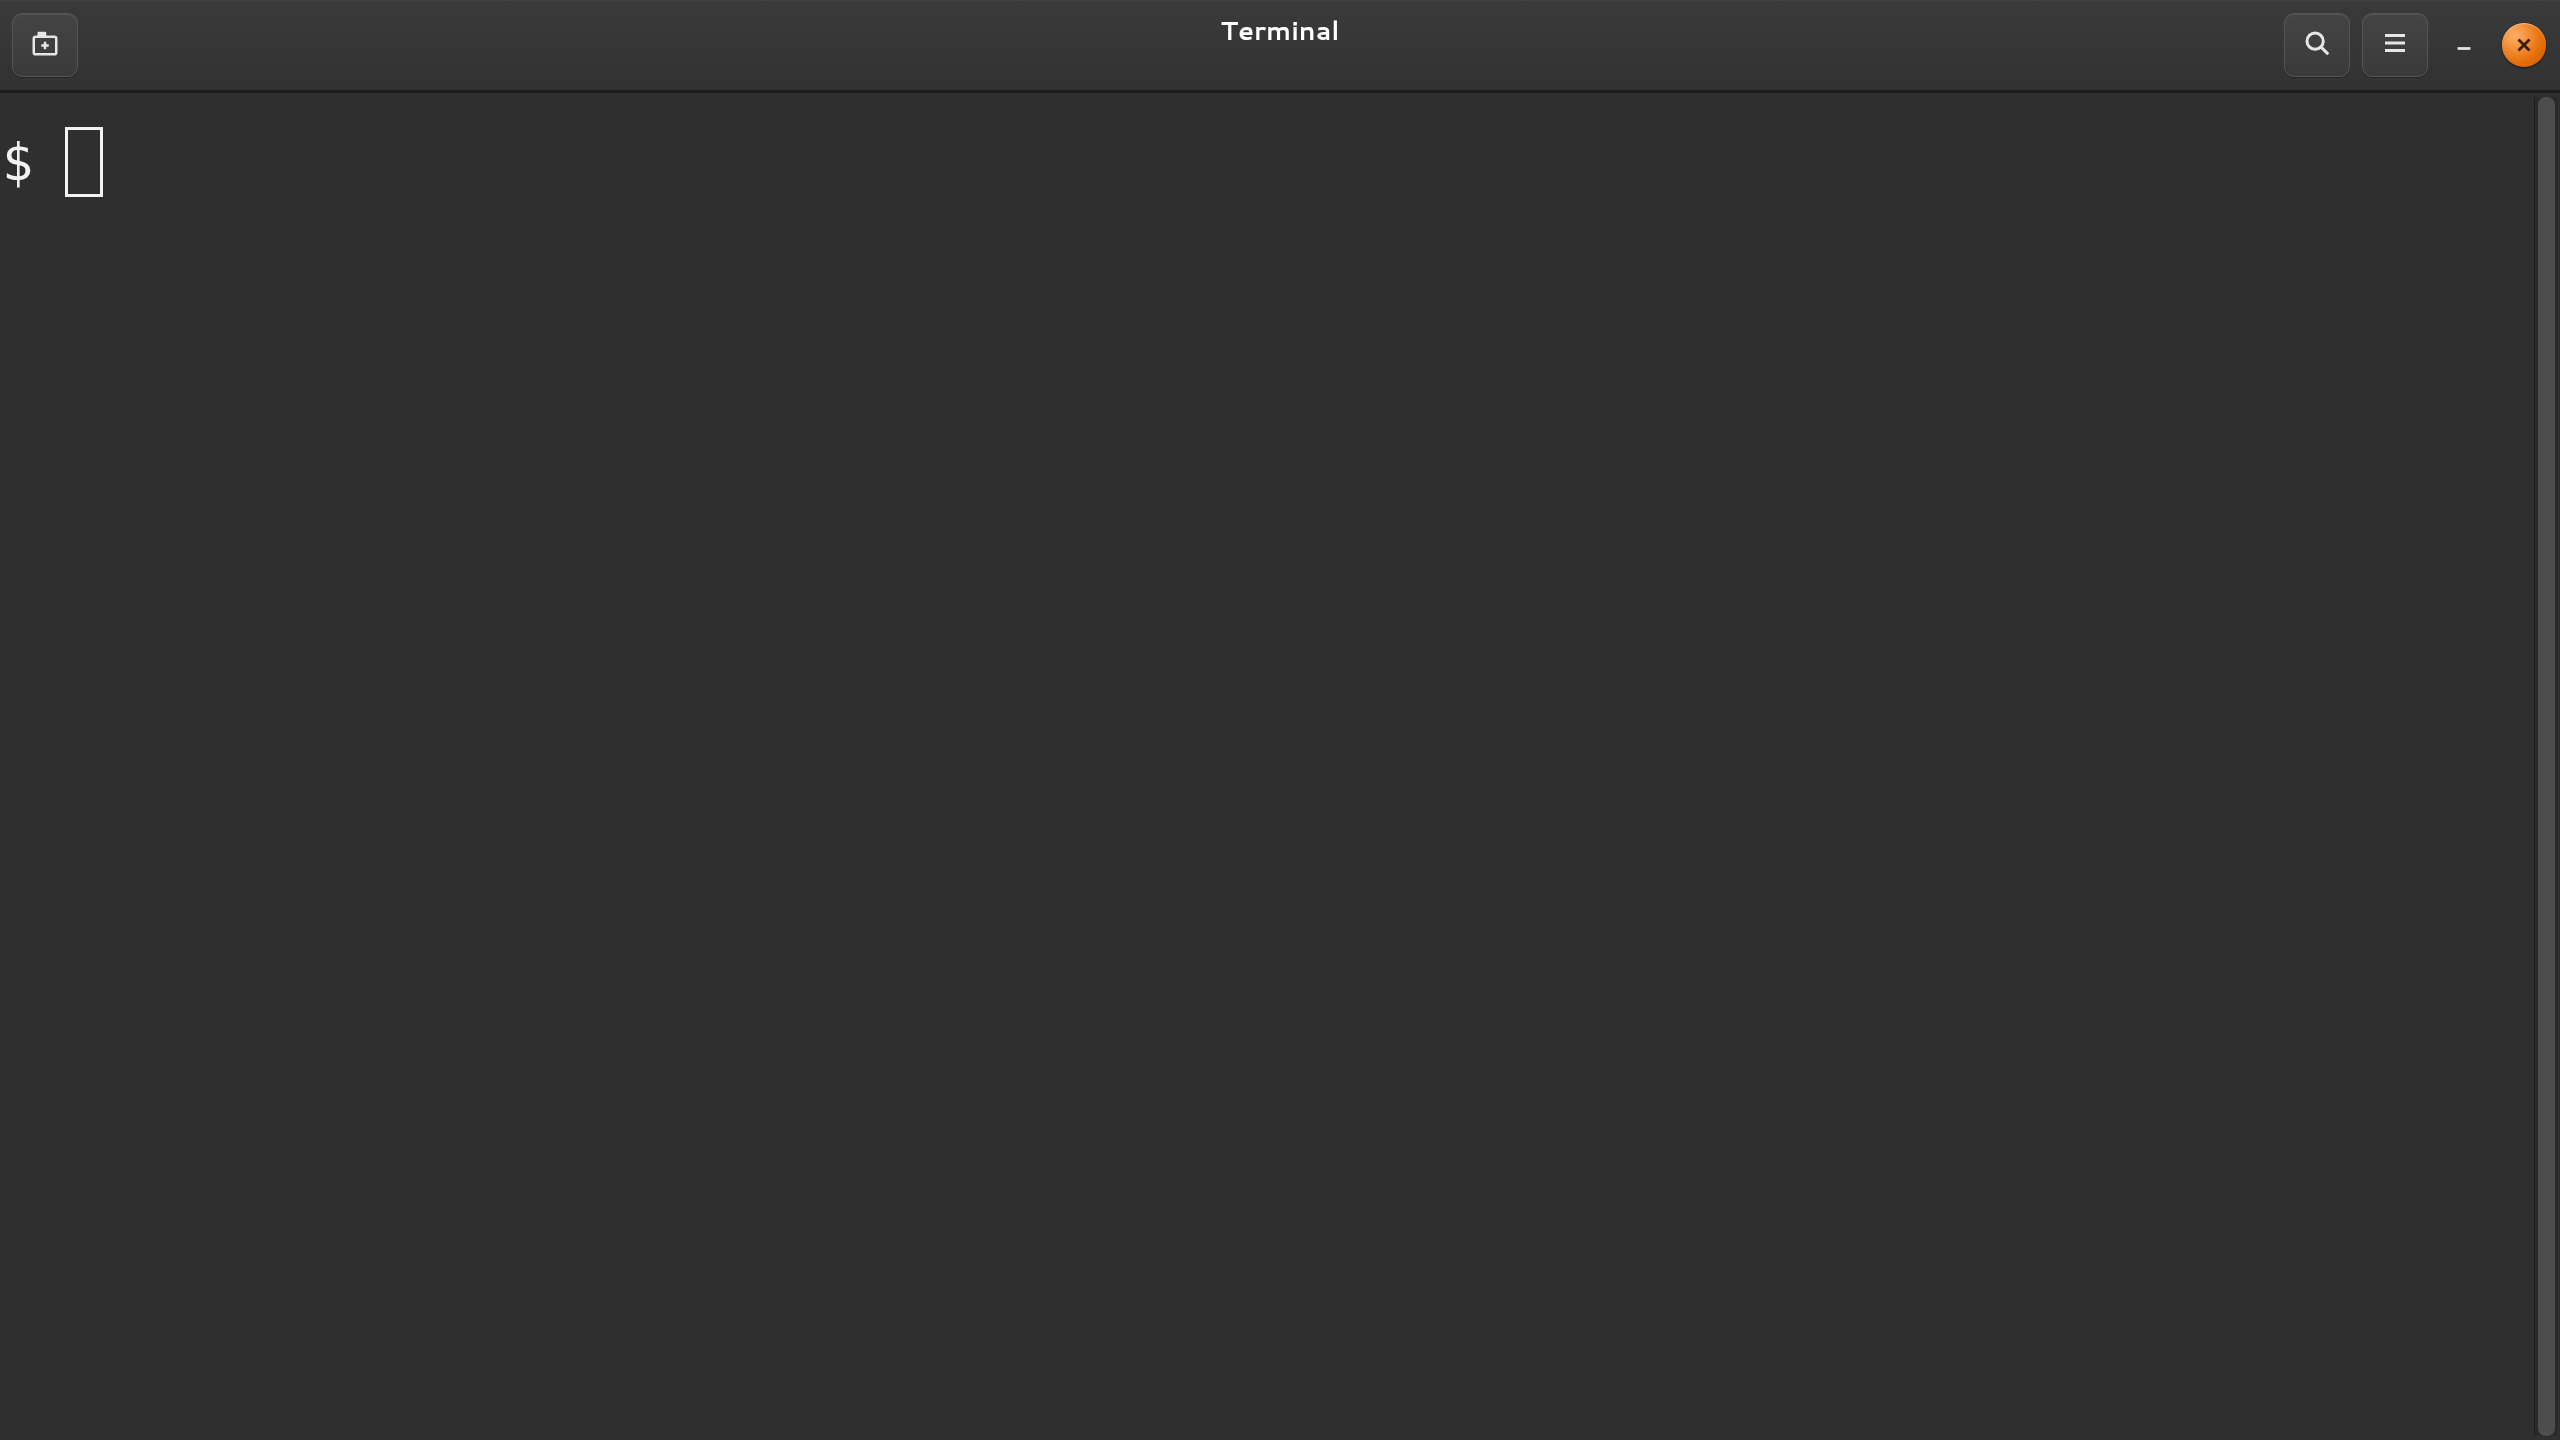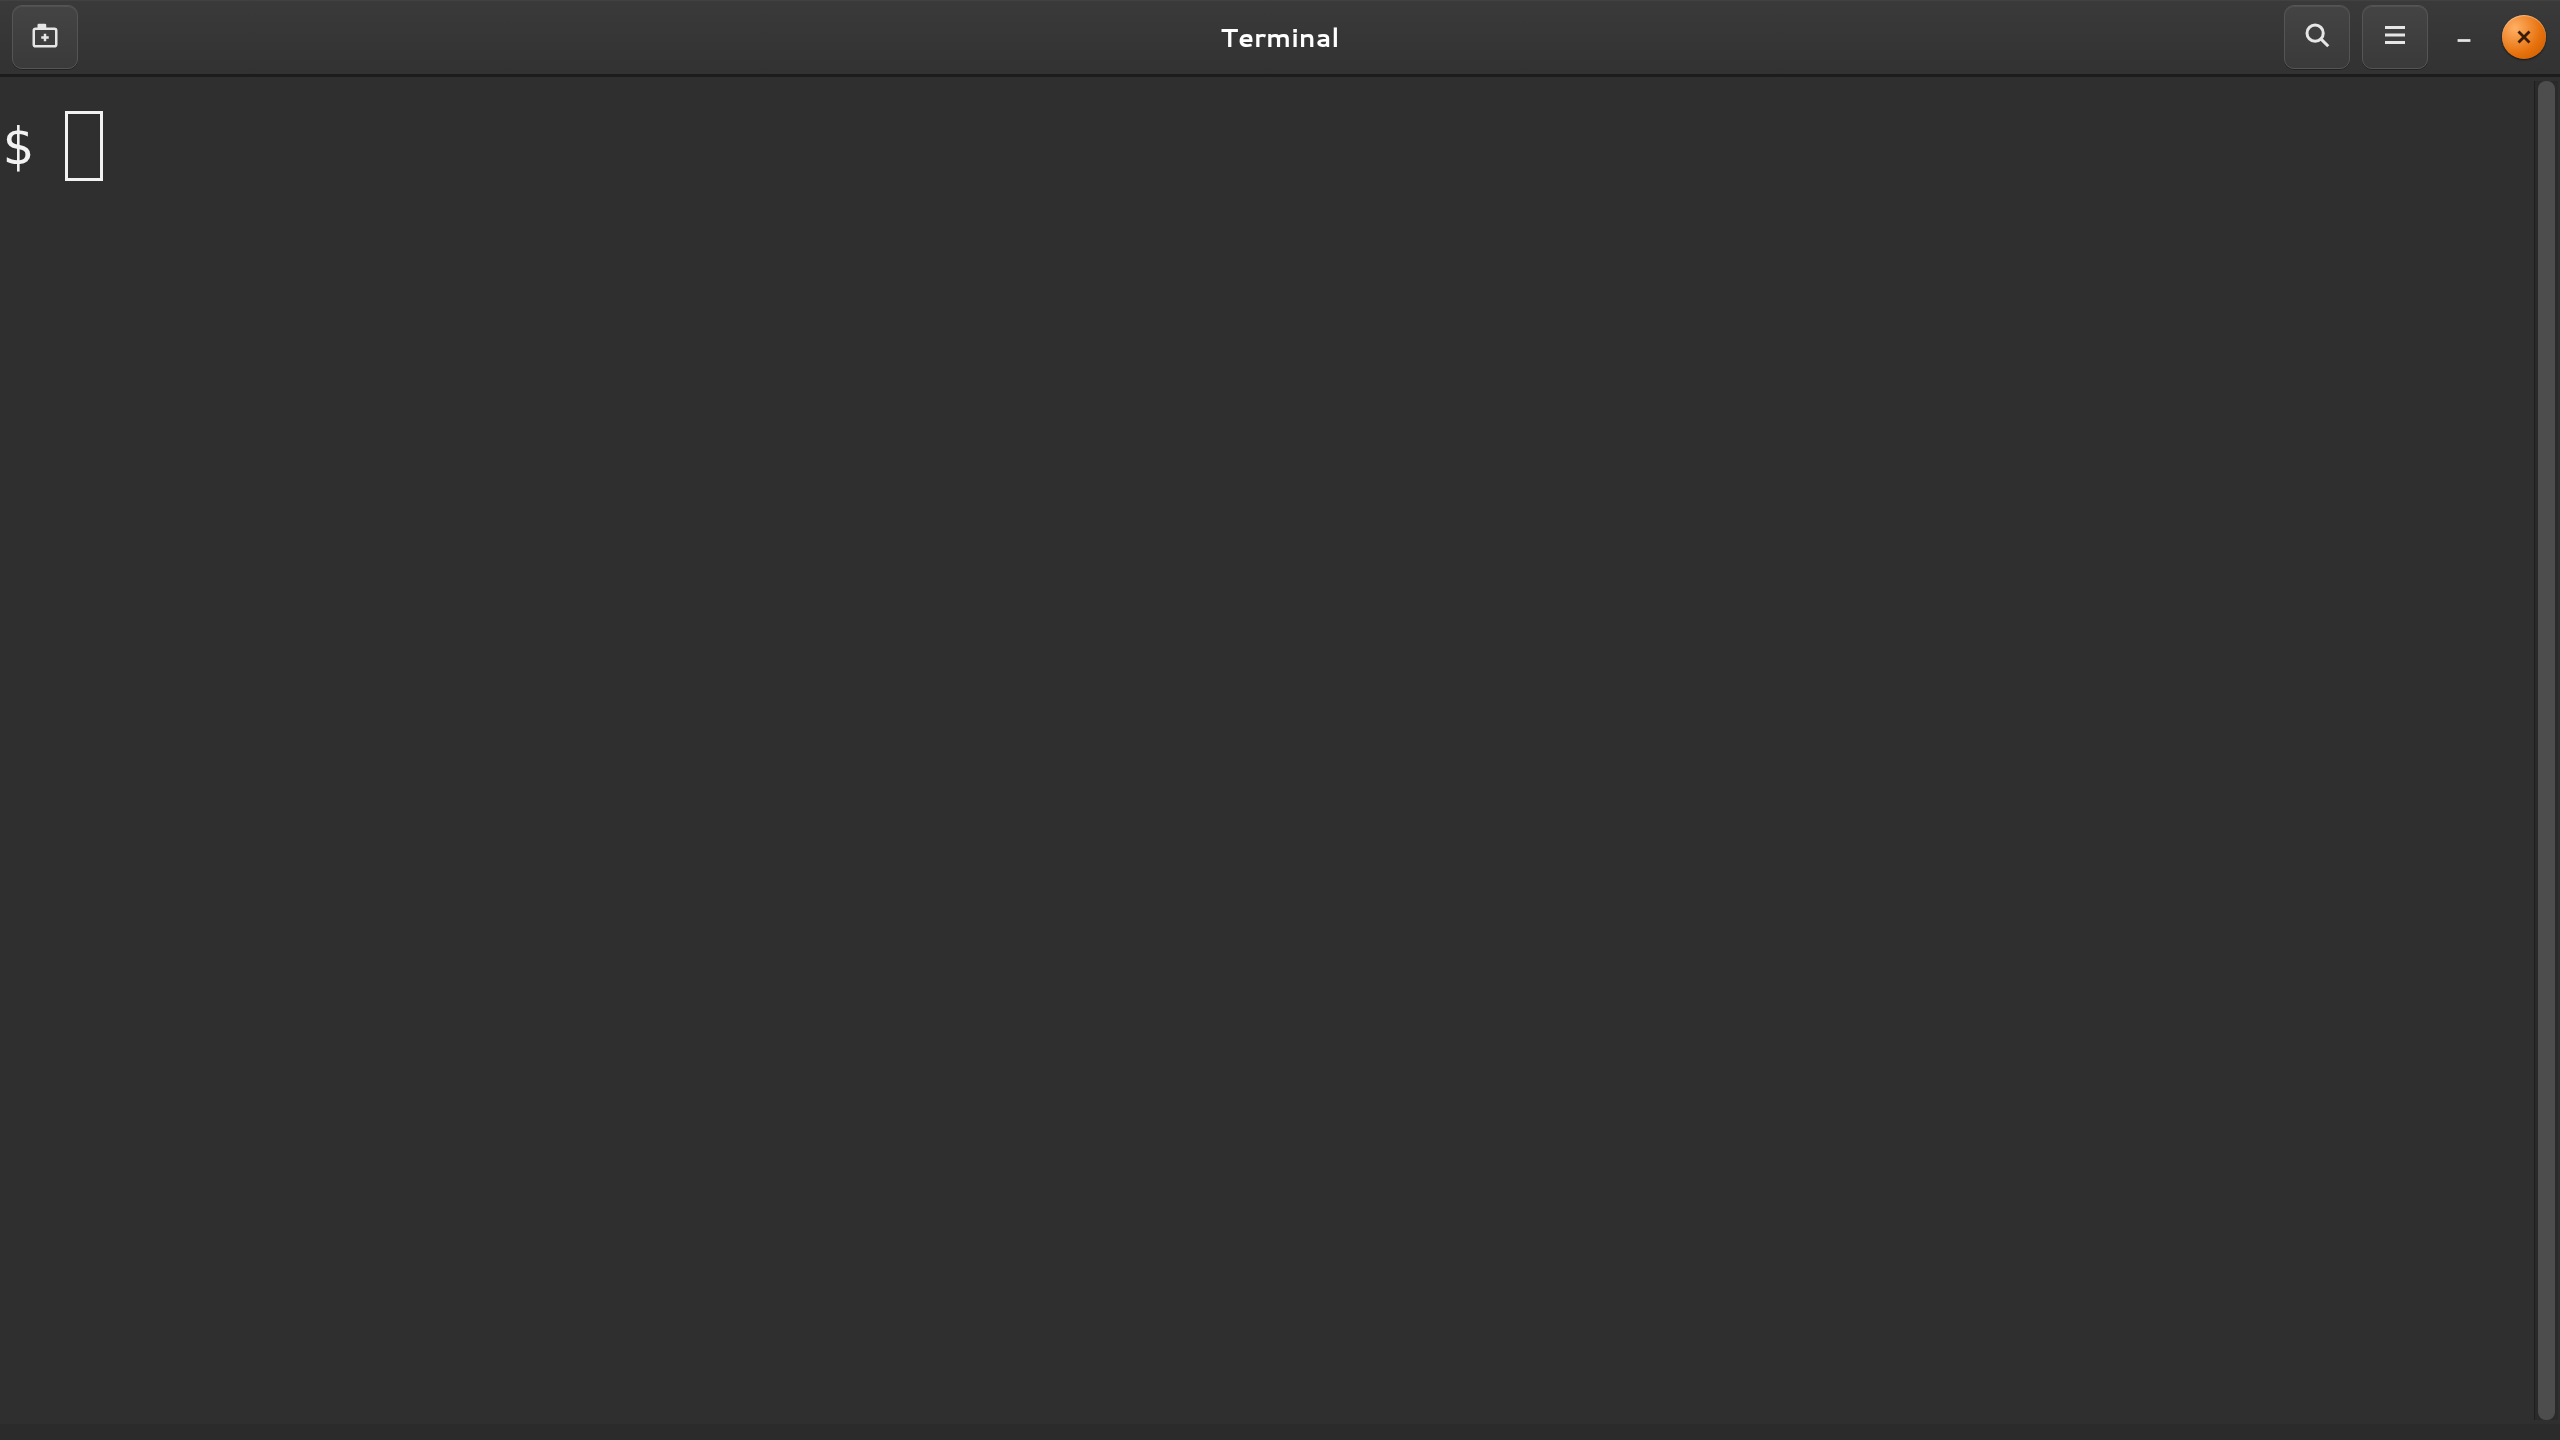--- a/index.html
+++ b/index.html
@@ -13,27 +13,27 @@
     height: 1440px;
     overflow: hidden;
     font-family: "Cantarell", "Ubuntu", "DejaVu Sans", sans-serif;
     background: #2b2b2b;
     color: #e6e6e6;
   }
 
   
   .headerbar {
     position: relative;
-    height: 76px;
+    height: 92px;
     background: linear-gradient(to bottom, #3a3a3a 0%, #323232 100%);
     border-bottom: 2px solid #1c1c1c;
     box-shadow: inset 0 1px 0 rgba(255,255,255,0.04);
     display: flex;
-    align-items: center;
-    padding: 0 12px;
+    align-items: flex-start;
+    padding: 12px 12px;
   }
 
   .hb-left, .hb-right {
     display: flex;
     align-items: center;
     gap: 12px;
     height: 100%;
   }
   .hb-left  { justify-content: flex-start; }
   .hb-right { justify-content: flex-end; margin-left: auto; }

